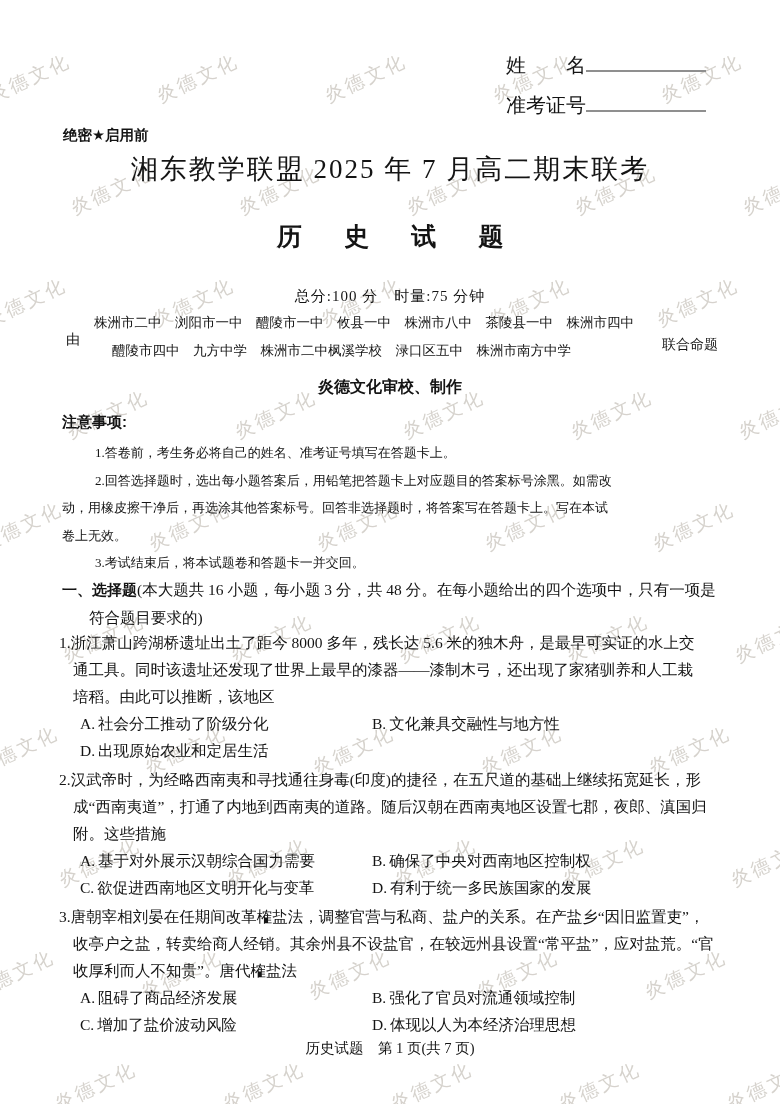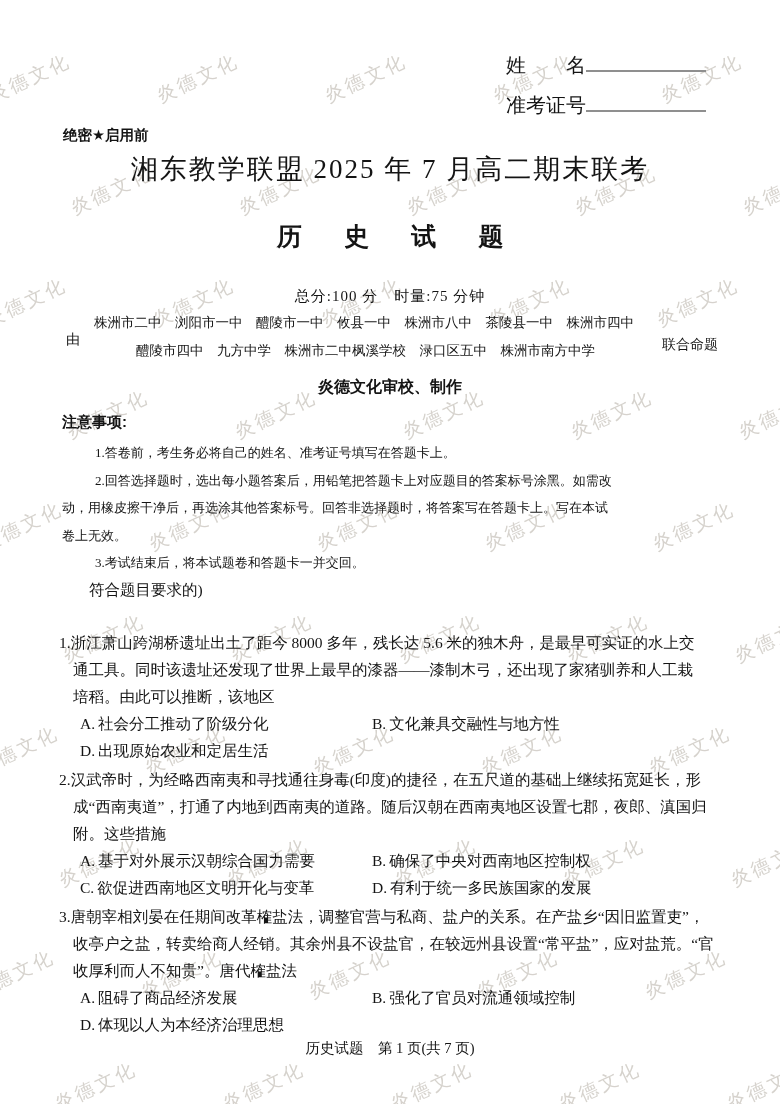--- a/index.html
+++ b/index.html
@@ -27,21 +27,21 @@
   .security { position:absolute; top:126px; left:63px; font-size:14.5px; font-weight:bold; }
   .title { position:absolute; top:151px; left:0; width:100%; margin:0; text-align:center;
            font-size:27px; font-weight:normal; letter-spacing:2px; }
   .subject { position:absolute; top:220px; left:0; width:100%; margin:0; text-align:center;
              font-size:25px; font-weight:bold; letter-spacing:18px; padding-left:18px; box-sizing:border-box; }
   .score { position:absolute; top:287px; left:0; width:100%; text-align:center; font-size:15px; letter-spacing:1px; }
   
   .committee { position:absolute; top:314px; left:60px; right:60px; font-size:13.5px; }
   .committee .by { position:absolute; left:6px; top:17px; font-size:14px; }
   .committee .s1 { margin-left:34px; white-space:nowrap; }
-  .committee .s2 { margin-left:76px; margin-top:10px; white-space:nowrap; }
+  .committee .s2 { margin-left:52px; margin-top:10px; white-space:nowrap; }
   .committee .jointly { position:absolute; right:2px; top:22px; font-size:14px; }
   .producer { position:absolute; top:377px; left:0; width:100%; text-align:center;
               font-size:16px; font-weight:bold; }
   
   .notice { position:absolute; top:413px; left:62px; right:46px; }
   .notice-heading { font-size:15px; font-weight:bold; margin-bottom:7px; }
   .n-line { font-size:13px; line-height:27.6px; white-space:nowrap; }
   .n-line.ind { padding-left:33px; }
   
   .section-heading { position:absolute; top:576px; left:62px; right:40px; font-size:15.5px; line-height:28px; }
@@ -149,20 +149,21 @@
       <div id="notice-lines">
           <div class="n-line ind">1.答卷前，考生务必将自己的姓名、准考证号填写在答题卡上。</div>
           <div class="n-line ind">2.回答选择题时，选出每小题答案后，用铅笔把答题卡上对应题目的答案标号涂黑。如需改</div>
           <div class="n-line">动，用橡皮擦干净后，再选涂其他答案标号。回答非选择题时，将答案写在答题卡上。写在本试</div>
           <div class="n-line">卷上无效。</div>
           <div class="n-line ind">3.考试结束后，将本试题卷和答题卡一并交回。</div>
         </div>
     </div>
 
     <div class="section-heading">
+      <div class="l1"><span class="hb">一、选择题</span><span>(本大题共 16 小题，每小题 3 分，共 48 分。在每小题给出的四个选项中，只有一项是</span></div>
       <div class="l2">符合题目要求的)</div>
     </div>
 
     <div class="questions" id="questions">
         <div class="question">
           <div class="q-line">1.浙江萧山跨湖桥遗址出土了距今 8000 多年，残长达 5.6 米的独木舟，是最早可实证的水上交</div>
           <div class="q-line cont">通工具。同时该遗址还发现了世界上最早的漆器——漆制木弓，还出现了家猪驯养和人工栽</div>
           <div class="q-line cont">培稻。由此可以推断，该地区</div>
           <div class="opt-row">
             <span class="opt left"><span class="k">A.</span><span>社会分工推动了阶级分化</span></span>
@@ -187,20 +188,21 @@
         </div>
         <div class="question">
           <div class="q-line">3.唐朝宰相刘晏在任期间改革榷盐法，调整官营与私商、盐户的关系。在产盐乡“因旧监置吏”，</div>
           <div class="q-line cont">收亭户之盐，转卖给商人经销。其余州县不设盐官，在较远州县设置“常平盐”，应对盐荒。“官</div>
           <div class="q-line cont">收厚利而人不知贵”。唐代榷盐法</div>
           <div class="opt-row">
             <span class="opt left"><span class="k">A.</span><span>阻碍了商品经济发展</span></span>
             <span class="opt right"><span class="k">B.</span><span>强化了官员对流通领域控制</span></span>
           </div>
           <div class="opt-row">
+            <span class="opt left"><span class="k">C.</span><span>增加了盐价波动风险</span></span>
             <span class="opt right"><span class="k">D.</span><span>体现以人为本经济治理思想</span></span>
           </div>
         </div>
       </div>
 
     <div class="page-footer">历史试题　第 1 页(共 7 页)</div>
     <div class="banner">最新产品请关注微信搜索服务号“炎德商城”，网址 https://shop.hnyande.com</div>
   </div>
 </div>
 

